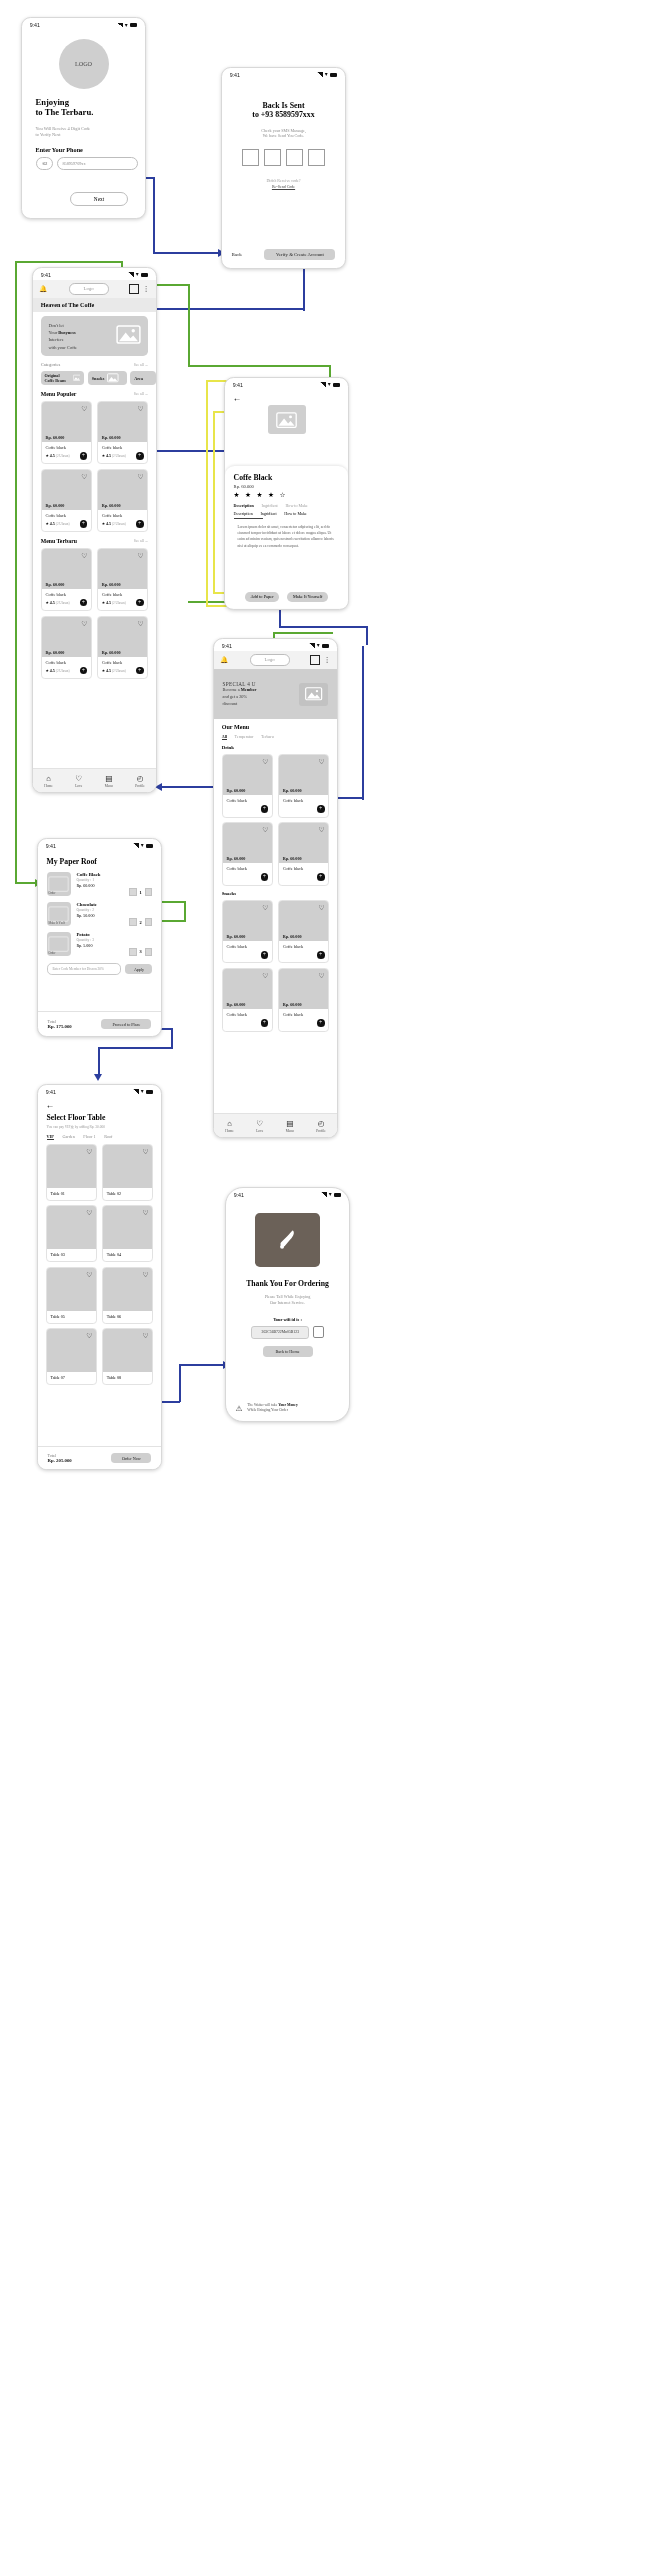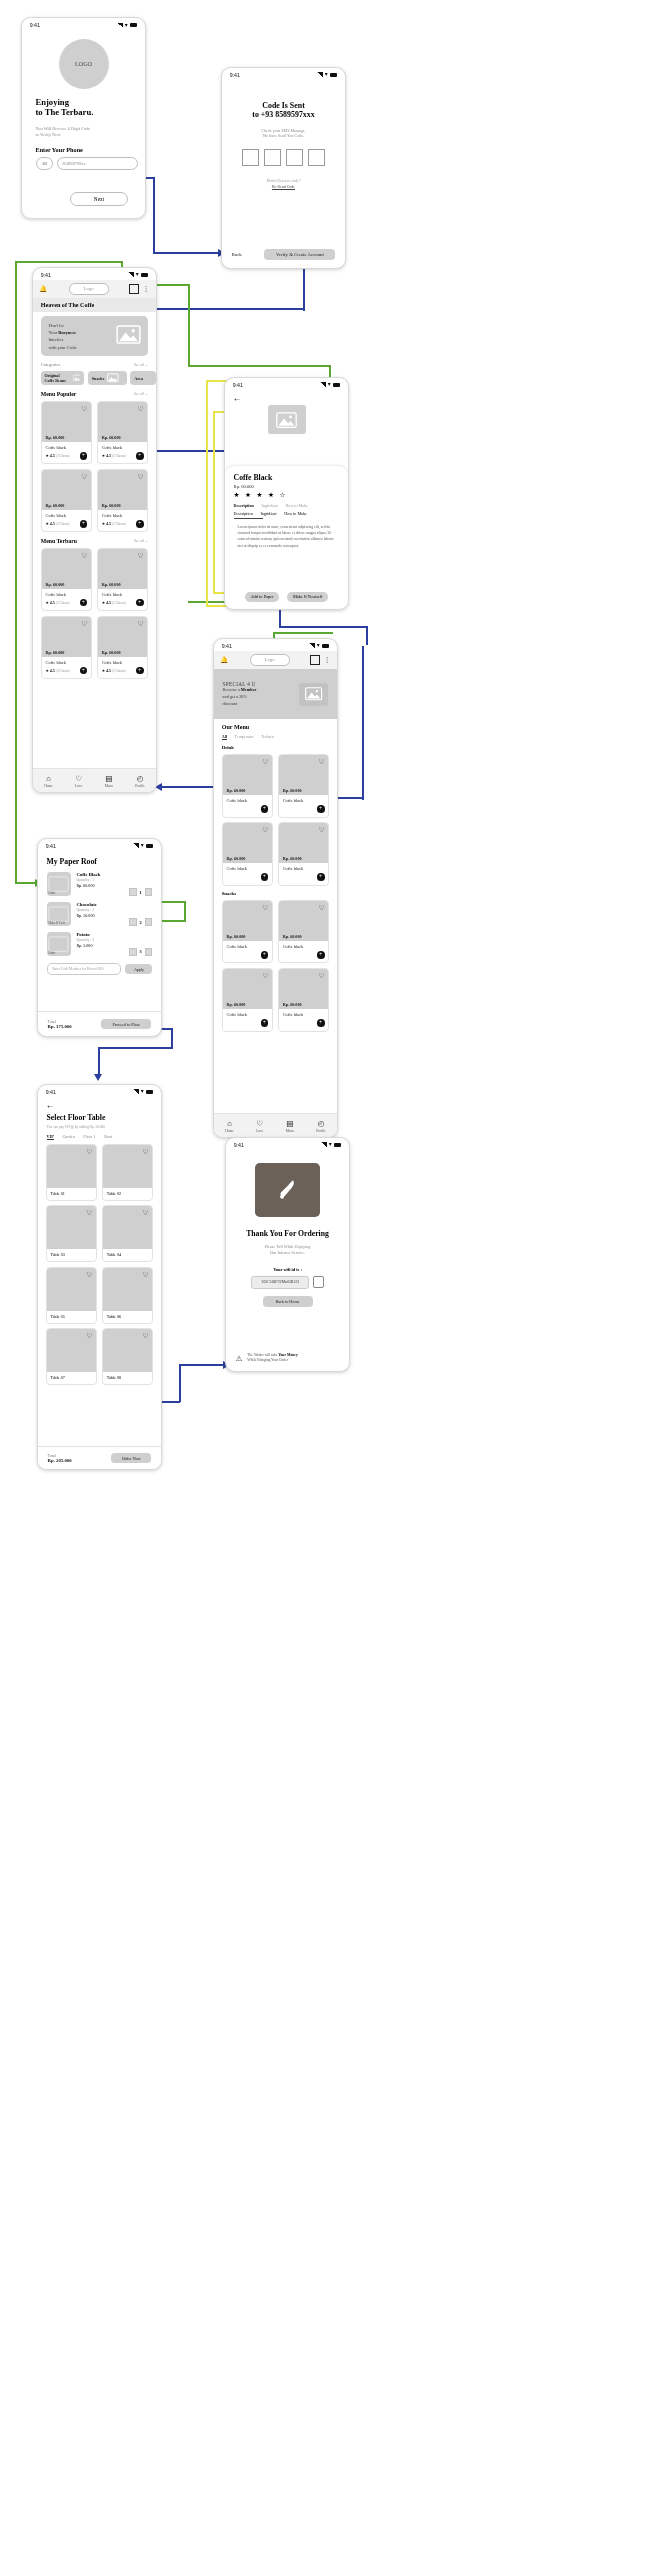--- a/index.html
+++ b/index.html
@@ -166,21 +166,21 @@
   #s7 .tcard .thumb{height:43px;background:#cfcfcf;position:relative;}
   #s7 .tcard .heart{position:absolute;right:3.8px;top:2.9px;font-size:6.7px;}
   #s7 .tcard .lb{font-size:4.2px;padding:2.9px 0 3.8px 3.8px;}
   #s7 .foot{position:absolute;left:0;bottom:0;width:100%;height:23px;border-top:1px solid #e2e2e2;
             display:flex;align-items:center;justify-content:space-between;padding:0 9.6px;box-sizing:border-box;background:#fff;}
   #s7 .foot .tl{font-size:4px;color:#777;}
   #s7 .foot .tl b{display:block;font-size:4.8px;color:#111;}
   #s7 .foot .on{width:40px;height:10.6px;font-size:4.2px;display:flex;align-items:center;justify-content:center;}
 
   
-  #s8{left:225px;top:1137px;width:123px;height:233px;}
+  #s8{left:225px;top:1187px;width:123px;height:233px;border-radius:18px;}
   #s8 .hero{margin:13.5px auto 0;width:65px;height:54px;background:#6b6158;border-radius:4.8px;
             display:flex;align-items:center;justify-content:center;}
   #s8 .h{margin:11.5px 0 0 0;text-align:center;font-size:7.7px;font-weight:bold;}
   #s8 .sub{margin:6.7px 0 0 0;text-align:center;font-size:4.2px;color:#8a8a8a;line-height:6.1px;}
   #s8 .wl{margin:10.6px 0 0 0;text-align:center;font-size:4.4px;font-weight:bold;}
   #s8 .idrow{display:flex;gap:3.8px;justify-content:center;align-items:center;margin-top:3.8px;}
   #s8 .idbox{width:56px;height:10.6px;border:1px solid #c9c9c9;border-radius:2.9px;background:#ececec;
              font-size:3.8px;display:flex;align-items:center;justify-content:center;color:#333;}
   #s8 .cp{width:8.6px;height:9.6px;border:1px solid #888;border-radius:1.9px;}
   #s8 .bh{margin:7.7px auto 0;width:50px;height:10.6px;font-size:4.2px;display:flex;align-items:center;justify-content:center;}
@@ -314,21 +314,21 @@
   <div class="phone" id="s2">
     <div class="statusbar">
       <span>9:41</span>
       <span class="sb-right">
         <span class="sig"></span>
         <span class="wifi">▾</span>
         <span class="batt"></span>
       </span>
     </div>
     <div class="h">
-      <div>Code Is Sent</div>
+      <div>Back Is Sent</div>
       <div>to +93 8589597xxx</div>
     </div>
     <div class="sub">
       <div>Check your SMS Massage,</div>
       <div>We have Send You Code.</div>
     </div>
     <div class="boxes">
       <div class="bx"></div>
       <div class="bx"></div>
       <div class="bx"></div>

